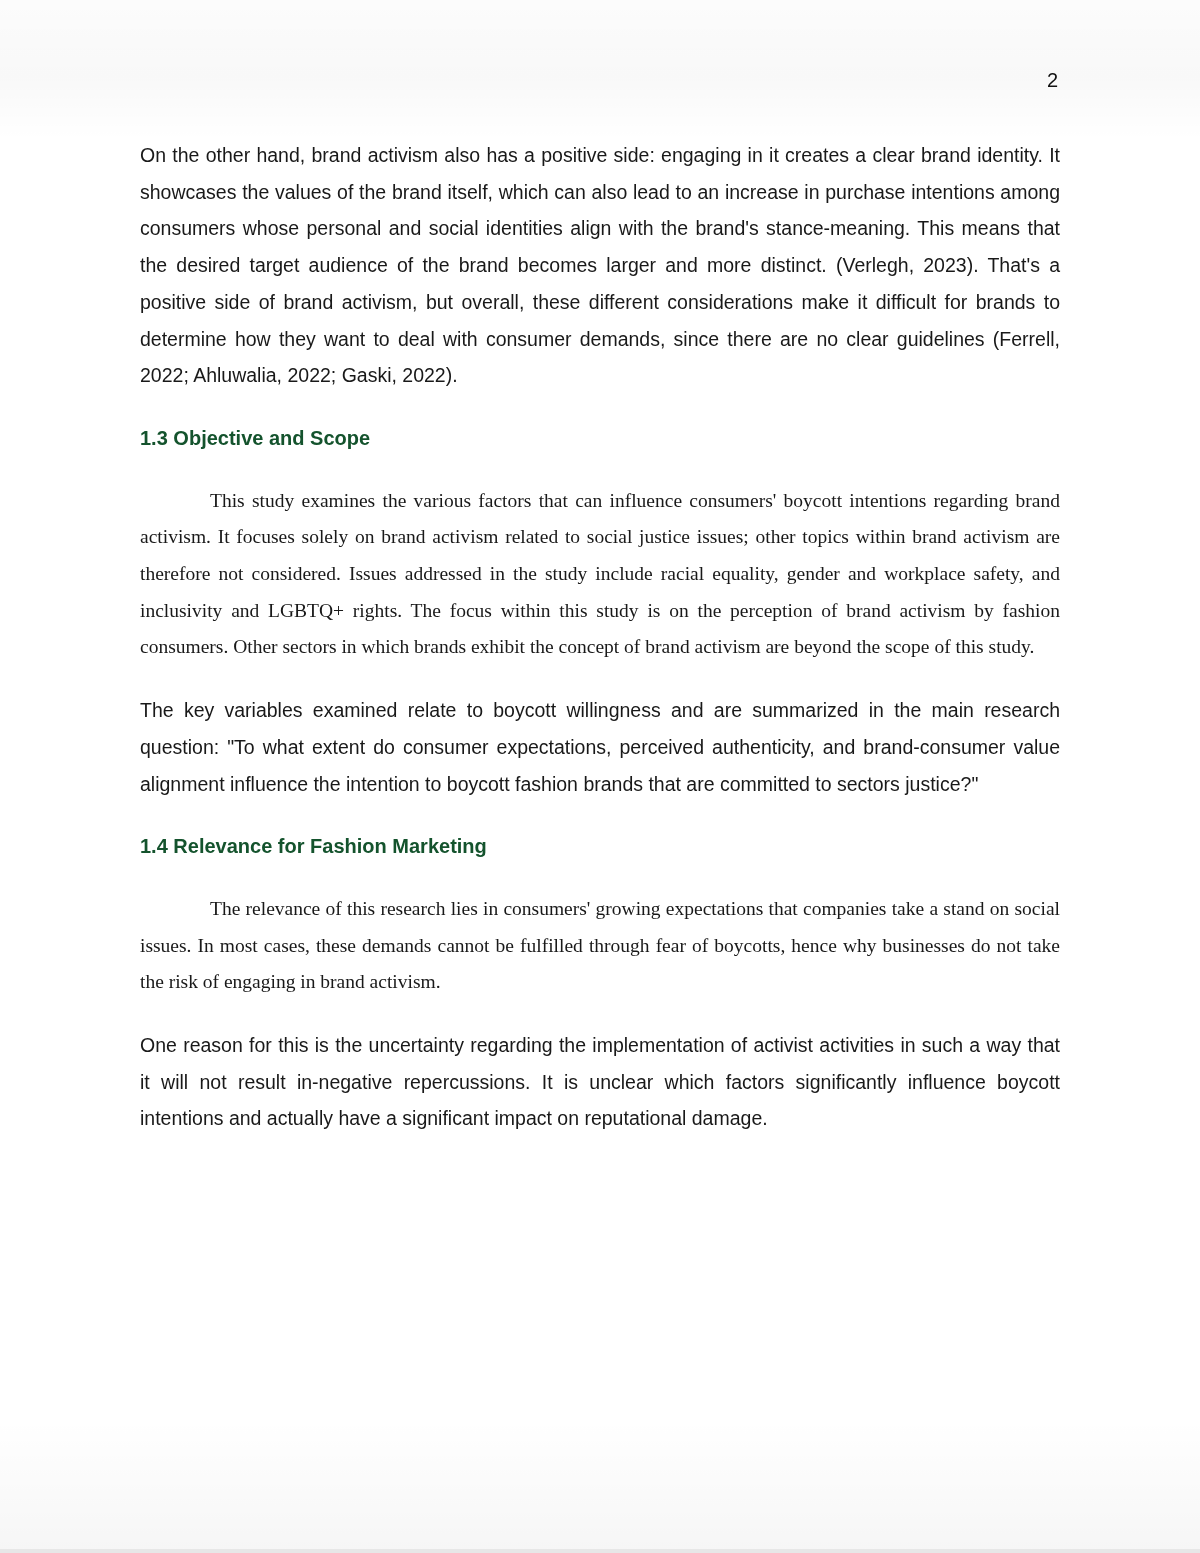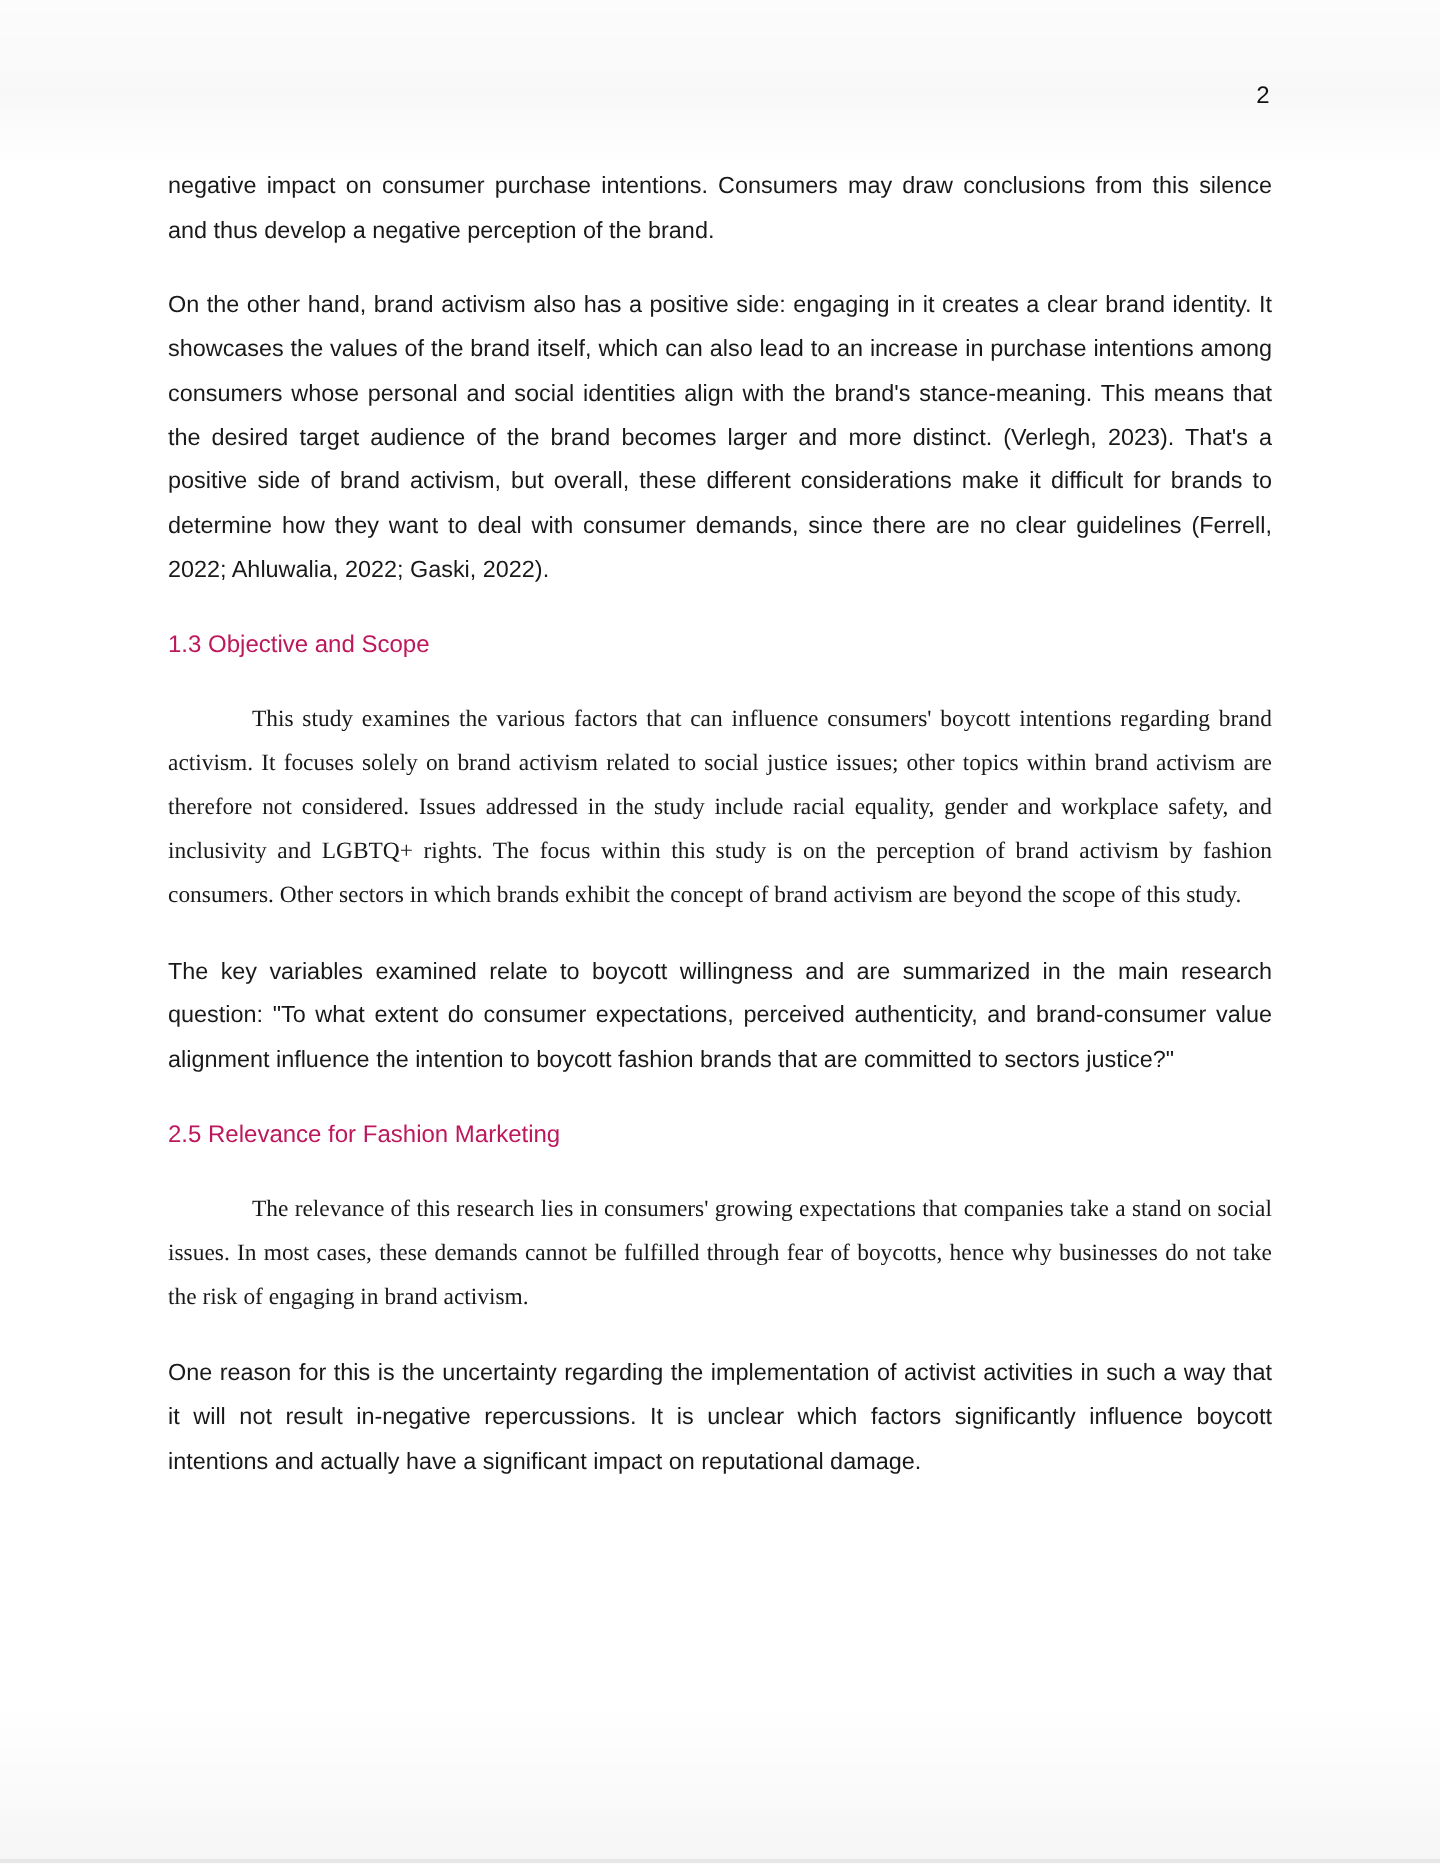--- a/index.html
+++ b/index.html
@@ -66,44 +66,43 @@
     color: #191919;
   }
   .para.indent {
     text-indent: 70px;
     font-family: Liberation Serif, serif;
   }
   .heading {
     margin: 0 0 26px 0;
     font-size: 20px;
     line-height: 36.7px;
-    font-weight: 400;
-    color: #be185d;
+    font-weight: 700;
+    color: #14532d;
   }
 </style>
 </head>
 <body>
 
 <div class="page">
   <div class="texture-top"></div>
   <div class="texture-bottom"></div>
   <div class="bottom-edge"></div>
 
   <div class="page-number">2</div>
 
   <main class="content">
-    <p class="para">negative impact on consumer purchase intentions. Consumers may draw conclusions from this silence and thus develop a negative perception of the brand.</p>
 
     <p class="para">On the other hand, brand activism also has a positive side: engaging in it creates a clear brand identity. It showcases the values of the brand itself, which can also lead to an increase in purchase intentions among consumers whose personal and social identities align with the brand's stance-meaning. This means that the desired target audience of the brand becomes larger and more distinct. (Verlegh, 2023). That's a positive side of brand activism, but overall, these different considerations make it difficult for brands to determine how they want to deal with consumer demands, since there are no clear guidelines (Ferrell, 2022; Ahluwalia, 2022; Gaski, 2022).</p>
 
     <h2 class="heading">1.3 Objective and Scope</h2>
 
     <p class="para indent">This study examines the various factors that can influence consumers' boycott intentions regarding brand activism. It focuses solely on brand activism related to social justice issues; other topics within brand activism are therefore not considered. Issues addressed in the study include racial equality, gender and workplace safety, and inclusivity and LGBTQ+ rights. The focus within this study is on the perception of brand activism by fashion consumers. Other sectors in which brands exhibit the concept of brand activism are beyond the scope of this study.</p>
 
     <p class="para">The key variables examined relate to boycott willingness and are summarized in the main research question: "To what extent do consumer expectations, perceived authenticity, and brand-consumer value alignment influence the intention to boycott fashion brands that are committed to sectors justice?"</p>
 
-    <h2 class="heading">2.5 Relevance for Fashion Marketing</h2>
+    <h2 class="heading">1.4 Relevance for Fashion Marketing</h2>
 
     <p class="para indent">The relevance of this research lies in consumers' growing expectations that companies take a stand on social issues. In most cases, these demands cannot be fulfilled through fear of boycotts, hence why businesses do not take the risk of engaging in brand activism.</p>
 
     <p class="para">One reason for this is the uncertainty regarding the implementation of activist activities in such a way that it will not result in-negative repercussions. It is unclear which factors significantly influence boycott intentions and actually have a significant impact on reputational damage.</p>
   </main>
 </div>
 
 </body></html>

